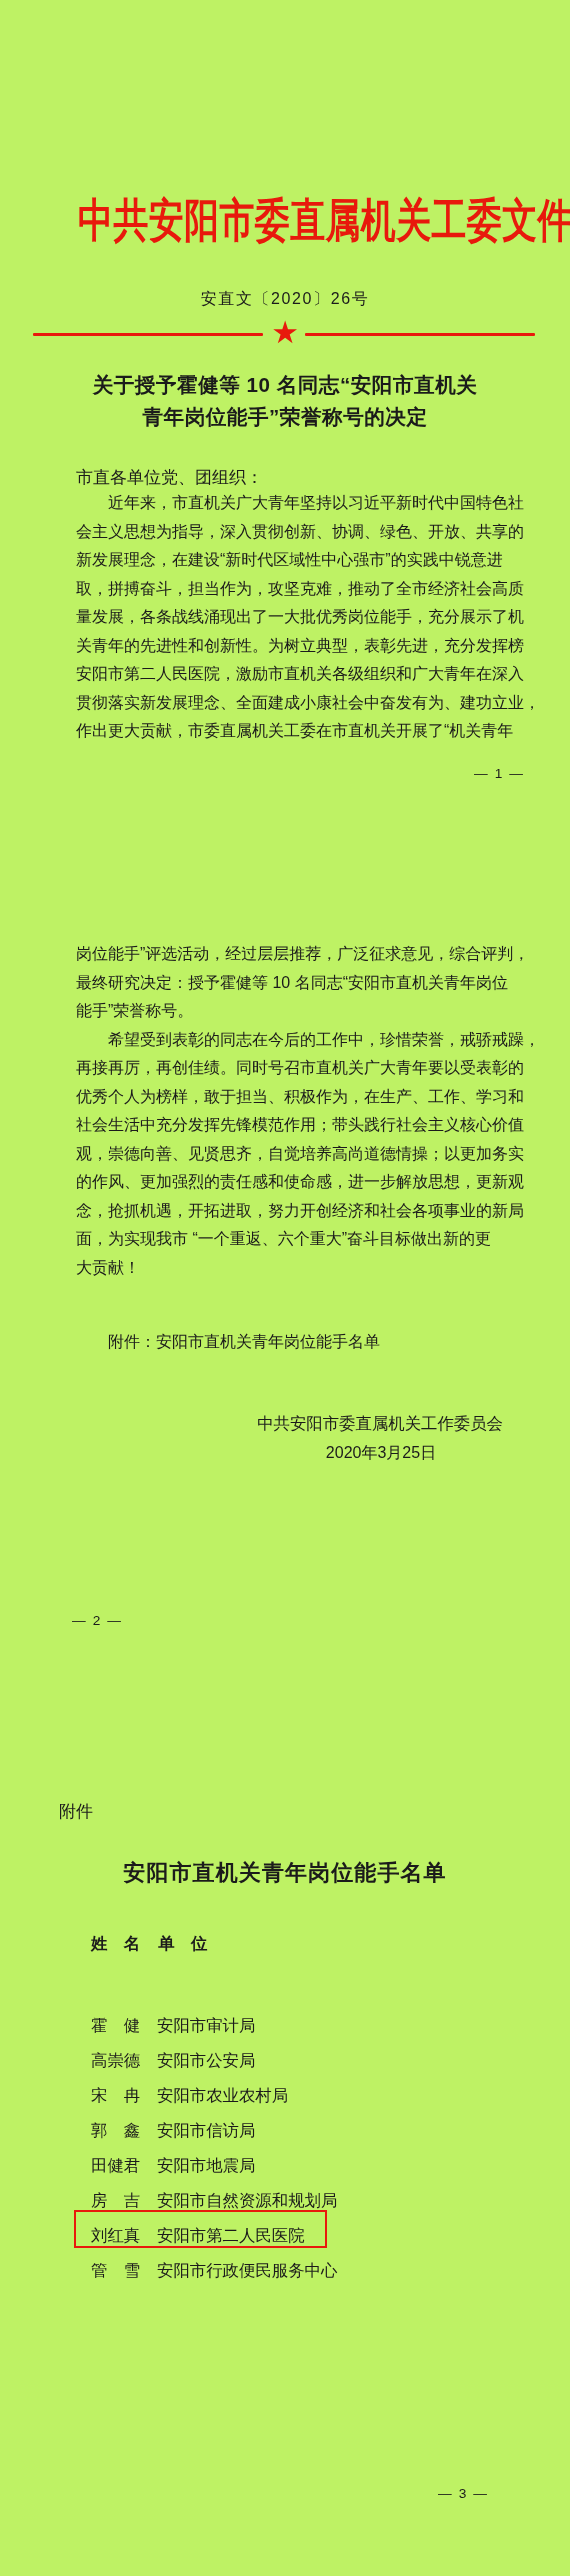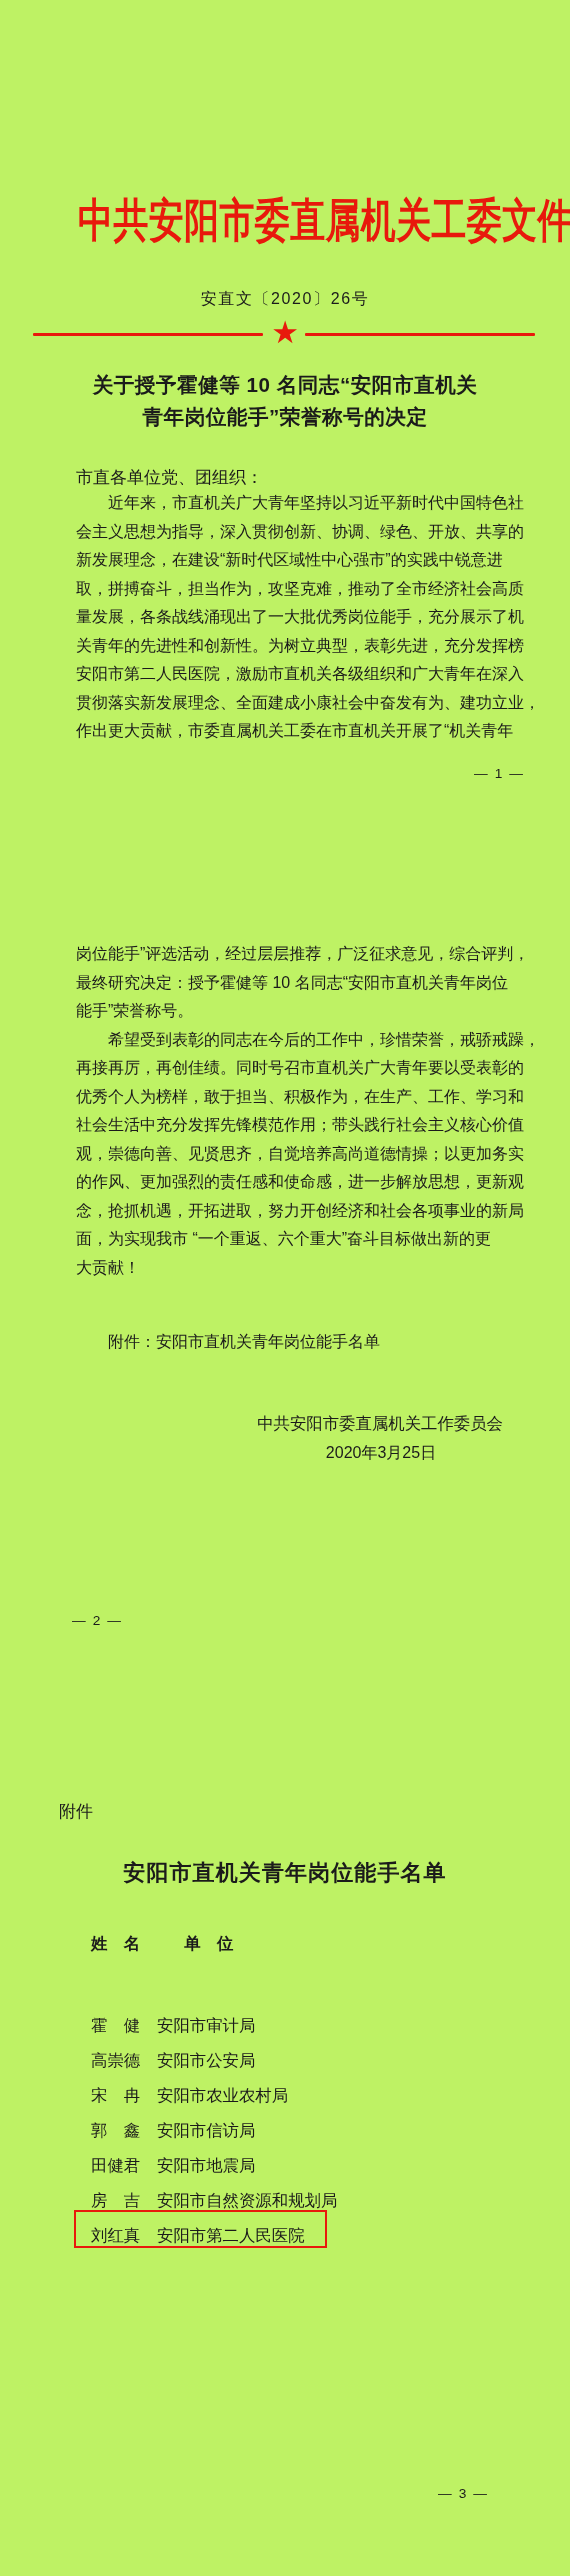--- a/index.html
+++ b/index.html
@@ -37,21 +37,21 @@
 
   .attach-note { top:1324px; left:108px; font-size:16px; white-space:nowrap;margin-top:8px; }
 
   .signer { top:1413px; right:67px; font-size:16.4px; white-space:nowrap;text-align:center; }
   .sign-date { top:1443px; right:67px; width:244px; text-align:center; font-size:16px; }
 
   .attach-label { top:1800px; left:59px; font-size:17px; }
   .attach-title { top:1858px; font-size:22px; font-weight:bold; letter-spacing:1.1px; }
 
   .tbl-header { top:1933px; left:91px; font-size:16.4px; font-weight:bold; white-space:nowrap; }
-  .tbl-header .org-col { margin-left:44px; }
+  .tbl-header .org-col { margin-left:18px; }
 
   .rows { top:1963px; left:91px; font-size:16.4px;margin-top:45px; }
   .row { height:35px; display:flex; align-items:center; white-space:nowrap; }
   .row .name { display:inline-block; width:66px; }
 
   .highlight-box { top:2210px; left:74px; width:249px; height:34px; border:2.6px solid #e8190c; }
 </style>
 </head>
 <body>
 
@@ -141,20 +141,24 @@
       <span>安阳市地震局</span>
     </div>
     <div class="row">
       <span class="name">房　吉</span>
       <span>安阳市自然资源和规划局</span>
     </div>
     <div class="row">
       <span class="name">刘红真</span>
       <span>安阳市第二人民医院</span>
     </div>
+    <div class="row">
+      <span class="name">管　雪</span>
+      <span>安阳市行政便民服务中心</span>
+    </div>
   </div>
 
   <div class="abs highlight-box"></div>
 
   <div class="abs page-num pn3">— 3 —</div>
 
 </div>
 
 
 </body></html>

